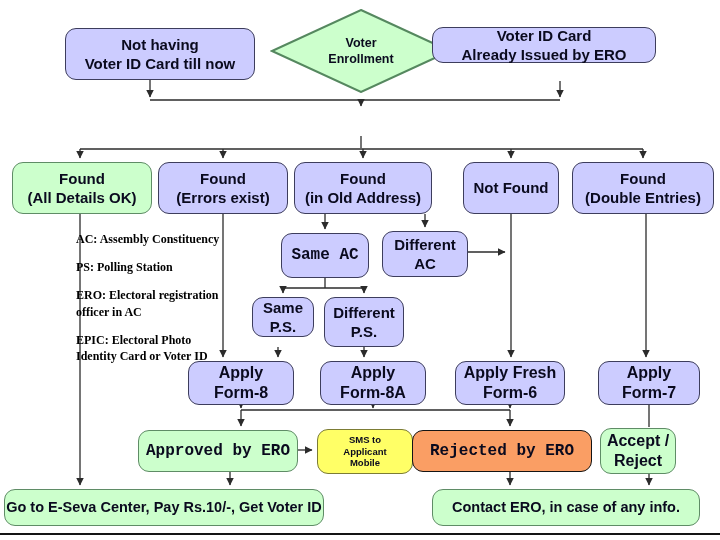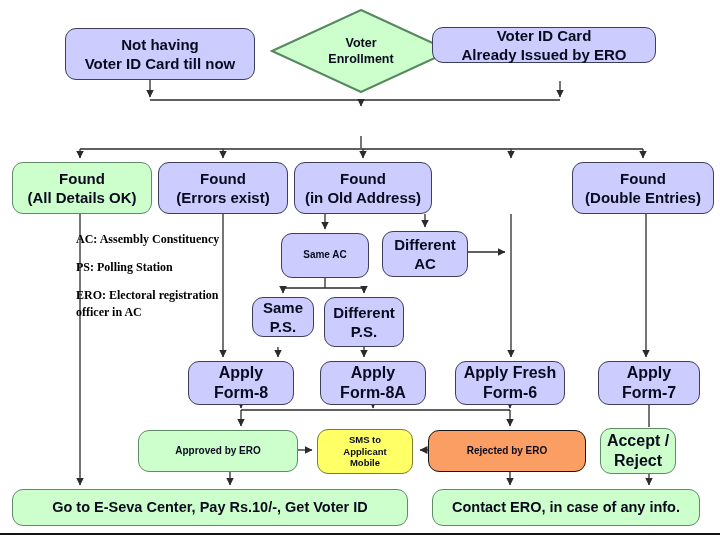--- a/index.html
+++ b/index.html
@@ -23,21 +23,21 @@
     position:absolute; inset:0; display:flex; align-items:center; justify-content:center;
     text-align:center; font-weight:bold; font-size:12.5px; color:#0a0a1e; white-space:pre-line; line-height:1.3;
   }
   #legend{
     position:absolute; left:76px; top:231px; width:180px;
     font-size:12px; font-weight:bold; color:#000; line-height:1.35;font-family:Liberation Serif, serif;
   }
   .legend-item{margin-bottom:12px; white-space:pre-line;}
   svg.connectors{position:absolute; left:0; top:0; pointer-events:none;}
   #bottom-rule{position:absolute; left:0; top:533px; width:720px; height:2px; background:#141414;}
-  .fs15{font-size:15px;} .fs16{font-size:10px;} .fs14{font-size:16px;}
+  .fs15{font-size:15px;} .fs16{font-size:16px;font-family:Liberation Mono, monospace;} .fs14{font-size:16px;}
   .fs145{font-size:14.5px;} .fs95{font-size:9.5px; line-height:1.25;}
 </style>
 </head>
 <body>
 
 <div id="stage">
 
   <svg class="connectors" width="720" height="540">
     <defs>
       <marker id="arr" markerWidth="9" markerHeight="9" refX="7.5" refY="4" orient="auto" markerUnits="userSpaceOnUse">
@@ -109,28 +109,31 @@
   <div class="node fs15" style="left:432px; top:27px; width:224px; height:36px;">Voter ID Card
 Already Issued by ERO</div>
 
 
   <div class="node green fs15" style="left:12px; top:162px; width:140px; height:52px;">Found
 (All Details OK)</div>
   <div class="node fs15" style="left:158px; top:162px; width:130px; height:52px;">Found
 (Errors exist)</div>
   <div class="node fs15" style="left:294px; top:162px; width:138px; height:52px;">Found
 (in Old Address)</div>
+  <div class="node fs15" style="left:463px; top:162px; width:96px; height:52px;">Not Found</div>
   <div class="node fs15" style="left:572px; top:162px; width:142px; height:52px;">Found
 (Double Entries)</div>
 
   <div id="legend">
     <div class="legend-item">AC: Assembly Constituency</div>
     <div class="legend-item">PS: Polling Station</div>
     <div class="legend-item">ERO: Electoral registration
 officer in AC</div>
+    <div class="legend-item">EPIC: Electoral Photo
+Identity Card or Voter ID</div>
   </div>
 
   <div class="node fs16" style="left:281px; top:233px; width:88px; height:45px;">Same AC</div>
   <div class="node fs15" style="left:382px; top:231px; width:86px; height:46px;">Different
 AC</div>
   <div class="node fs15" style="left:252px; top:297px; width:62px; height:40px;">Same
 P.S.</div>
   <div class="node fs15" style="left:324px; top:297px; width:80px; height:50px;">Different
 P.S.</div>
 
@@ -140,21 +143,21 @@
 Form-8A</div>
   <div class="node fs14" style="left:455px; top:361px; width:110px; height:44px;">Apply Fresh
 Form-6</div>
   <div class="node fs14" style="left:598px; top:361px; width:102px; height:44px;">Apply
 Form-7</div>
 
   <div class="node green fs16" style="left:138px; top:430px; width:160px; height:42px;">Approved by ERO</div>
   <div class="node yellow fs95" style="left:317px; top:429px; width:96px; height:45px;">SMS to
 Applicant
 Mobile</div>
-  <div class="node orange fs16" style="left:428px; top:430px; width:158px; height:42px;">Rejected by ERO</div>
+  <div class="node orange fs16" style="left:412px; top:430px; width:180px; height:42px;">Rejected by ERO</div>
   <div class="node green fs14" style="left:600px; top:428px; width:76px; height:46px;">Accept /
 Reject</div>
 
-  <div class="node green fs145" style="left:12px; top:489px; width:396px; height:37px;">Go to E-Seva Center, Pay Rs.10/-, Get Voter ID</div>
+  <div class="node green fs145" style="left:4px; top:489px; width:320px; height:37px;">Go to E-Seva Center, Pay Rs.10/-, Get Voter ID</div>
   <div class="node green fs145" style="left:432px; top:489px; width:268px; height:37px;">Contact ERO, in case of any info.</div>
 
   <div id="bottom-rule"></div>
 </div>
 
 </body></html>

